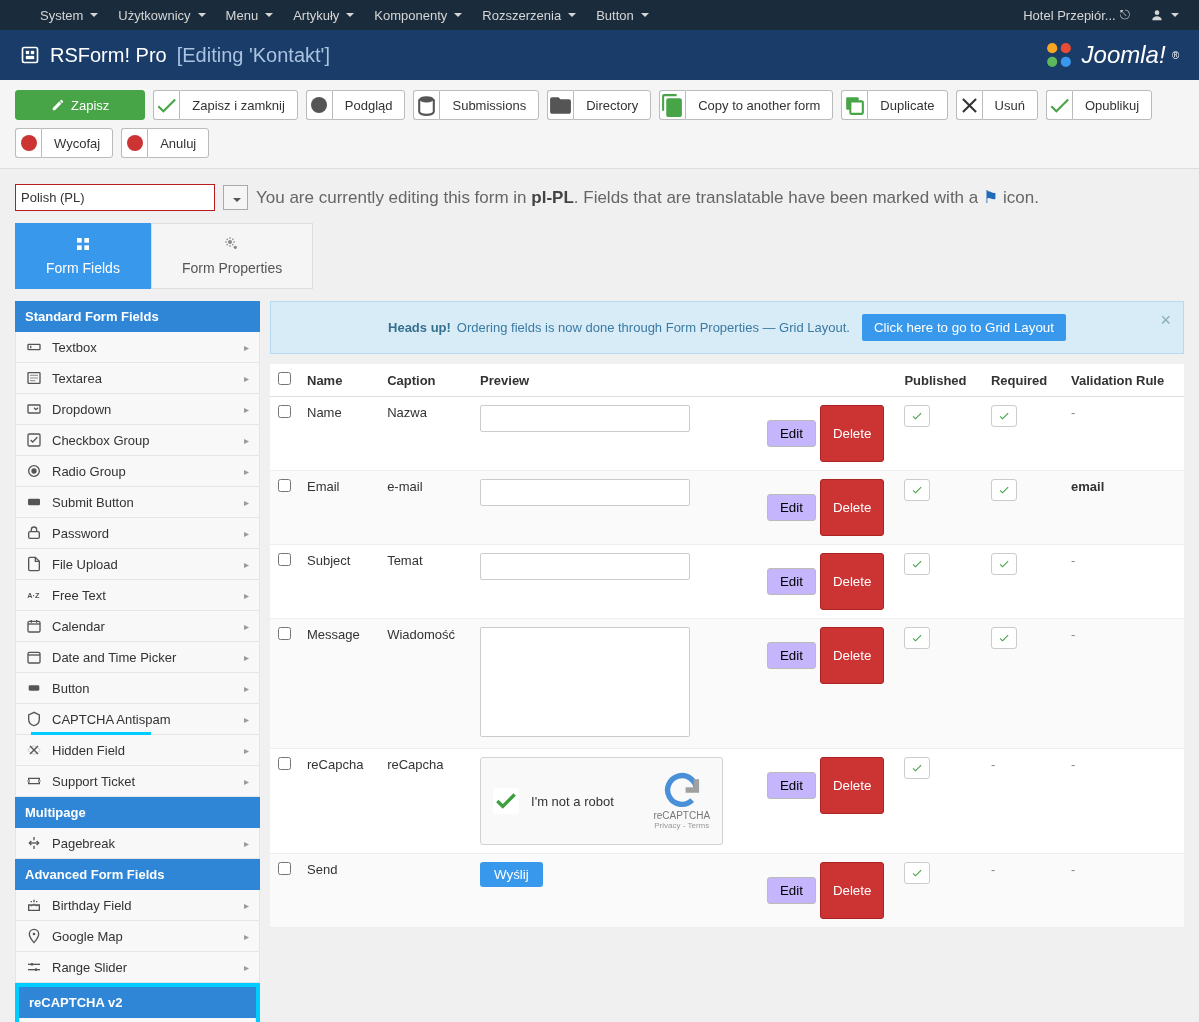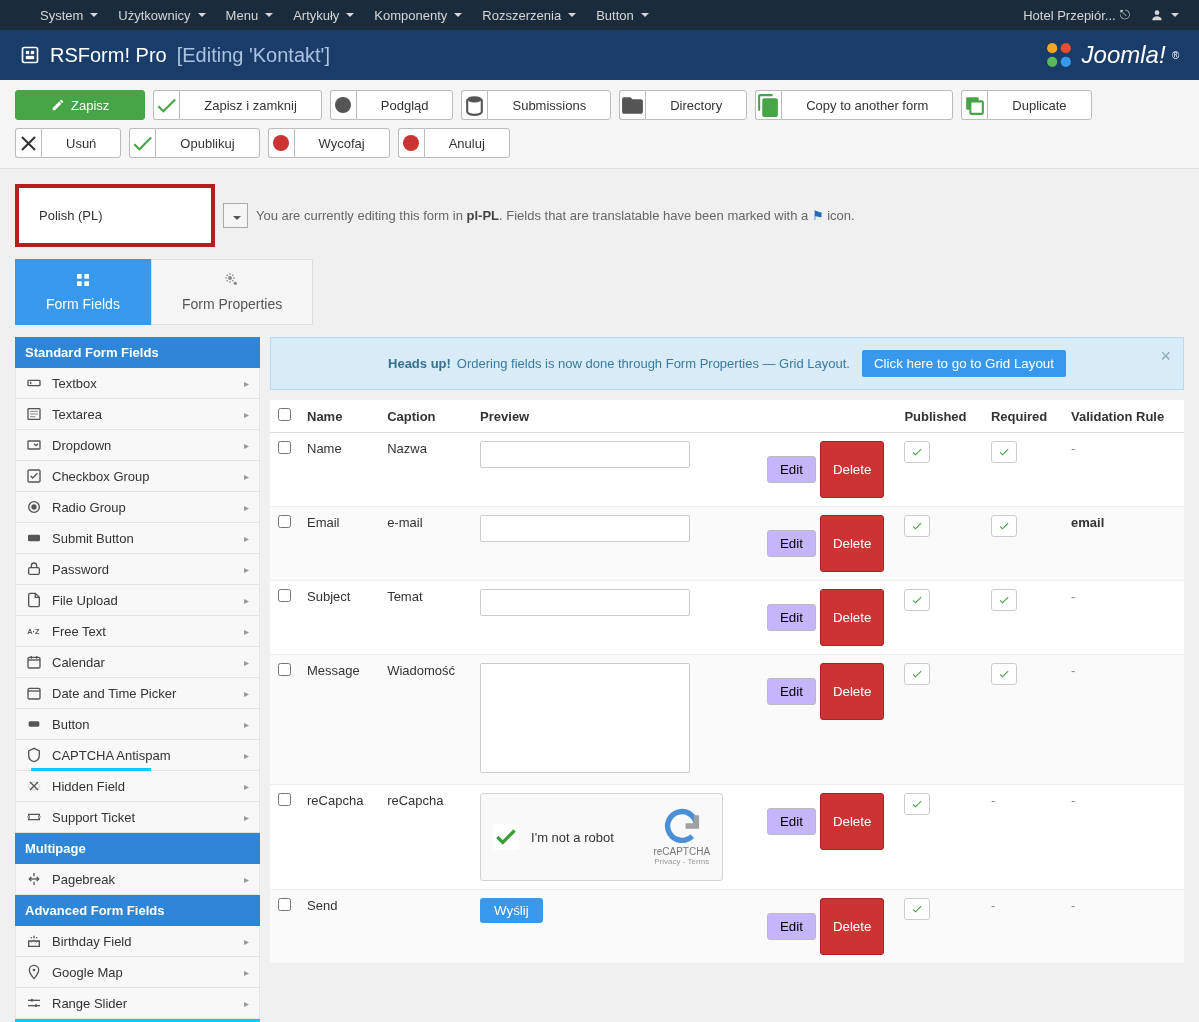--- a/index.html
+++ b/index.html
@@ -10,34 +10,34 @@
 .topbar-item { padding: 5px 10px; color: #d6d6d6; cursor: pointer; display: flex; align-items: center; gap: 4px; }
 .caret { display:inline-block; width:0; height:0; border-left:4px solid transparent; border-right:4px solid transparent; border-top:4px solid #d6d6d6; margin-left:3px;}
 
 .header { background: #1a3c68; color:#fff; height: 50px; display:flex; align-items:center; justify-content:space-between; padding: 0 20px; }
 .header-title { font-size: 20px; font-weight:normal; display:flex; align-items:center; gap:10px;}
 .header-title .sub { color:#aac3e0; }
 .joomla-logo { display:flex; align-items:center; gap:6px; font-size:24px; color:#fff; font-style:italic; }
 
 .toolbar { background: #f5f5f5; padding: 10px 15px; border-bottom: 1px solid #ddd; display:flex; flex-wrap:wrap; gap:8px; }
 .btn-group { display:flex; }
-.btn { display:inline-flex; align-items:center; gap:6px; padding: 6px 24px; background:#fff; border:1px solid #bbb; border-radius:3px; cursor:pointer; font-size:13px; color:#333; }
+.btn { display:inline-flex; align-items:center; gap:6px; padding: 6px 12px; background:#fff; border:1px solid #bbb; border-radius:3px; cursor:pointer; font-size:13px; color:#333; }
 .btn-icon-box { width:26px; height:30px; display:inline-flex; align-items:center; justify-content:center; background:#fff; border:1px solid #bbb; border-radius:3px 0 0 3px; border-right:none; }
 .btn-adj .btn { border-radius: 0 3px 3px 0; }
 .btn.btn-save { background:#47a447; color:#fff; border-color:#47a447; padding:6px 35px; }
 .btn-icon-box.red svg, .btn-icon-box.red .circ { color:#cc3333; }
 .btn-icon-box.green svg { color:#47a447; }
 .circ { width:16px;height:16px;border-radius:50%;background:currentColor;display:inline-block; }
 .btn svg { width:14px; height:14px; }
 
 .content-wrap { padding: 15px 15px 30px; }
 .lang-row { display:flex; align-items:center; gap:8px; margin-bottom:12px;}
-.lang-select { border:4px solid #b91c1c; padding:20px; width:200px; background:#fff;}
+.lang-select { border:1px solid #b91c1c; padding:5px; width:200px; background:#fff;}
 .lang-dropbtn { border:1px solid #aaa; padding:4px 6px; background:#f5f5f5; cursor:pointer;}
-.lang-text { color:#666; font-size:13px; }
+.lang-text { color:#666; font-size:17px; }
 .lang-text b { color:#444; }
 .flag-icon { color:#1f6bb8; }
 
 .tabs { display:flex; margin-bottom: 0; }
 .tab { display:flex; align-items:center; gap:8px; padding: 12px 30px; border:1px solid #ddd; background:#f5f5f5; cursor:pointer; font-size:14px; color:#555;flex-direction:column;}
 .tab.active { background:#3899ec; color:#fff; border-color:#3899ec; }
 .tab.active svg { color:#fff; }
 .tab svg { width:16px;height:16px; color:#888;}
 
 .main-layout { display:flex; gap:10px; margin-top:12px; align-items:flex-start;}

